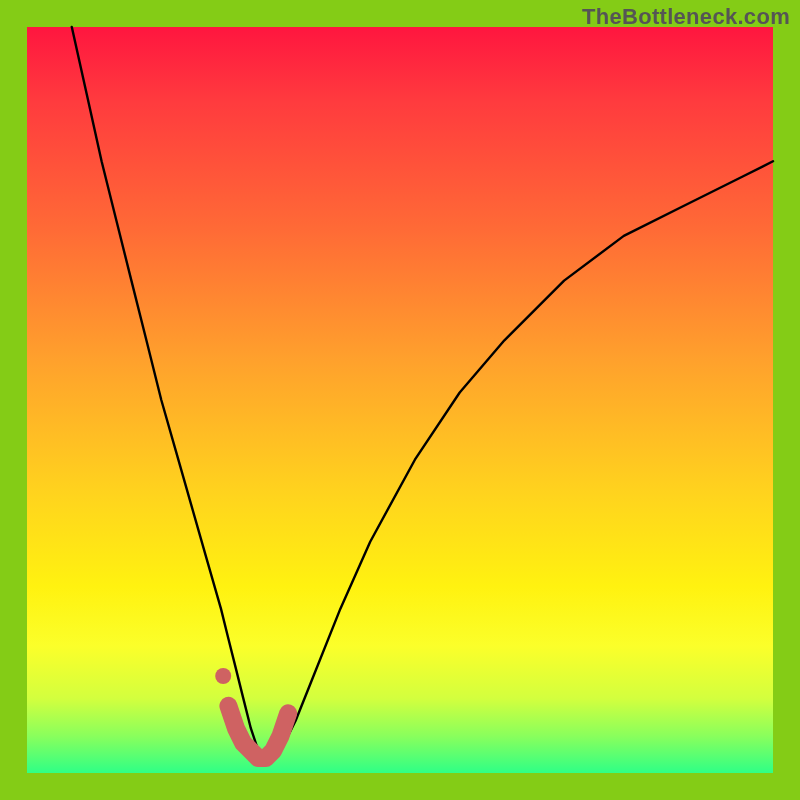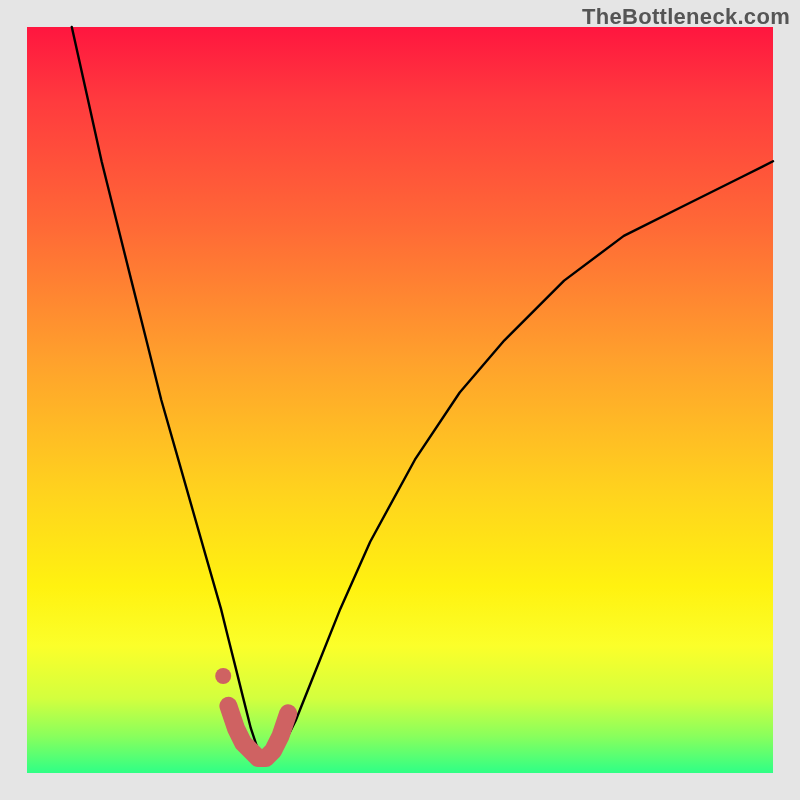--- a/index.html
+++ b/index.html
@@ -7,21 +7,21 @@
     padding: 0;
     width: 800px;
     height: 800px;
     background: #000;
     font-family: Arial, Helvetica, sans-serif;
     overflow: hidden;
   }
   .frame {
     position: absolute;
     inset: 0;
-    background: #e5e5e5;
+    background: #84cc16;
   }
   .plot {
     position: absolute;
     left: 27px;
     top: 27px;
     width: 746px;
     height: 746px;
     
     background: linear-gradient(
       to bottom,

